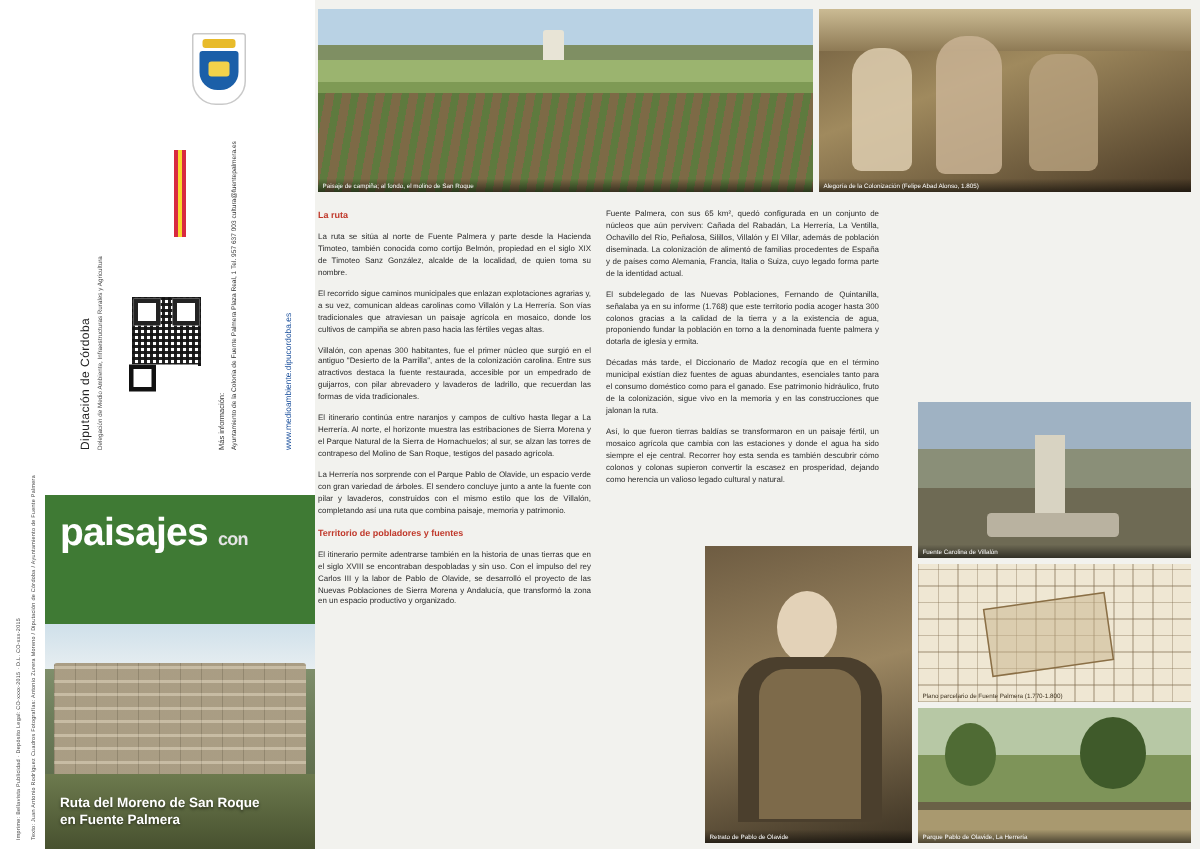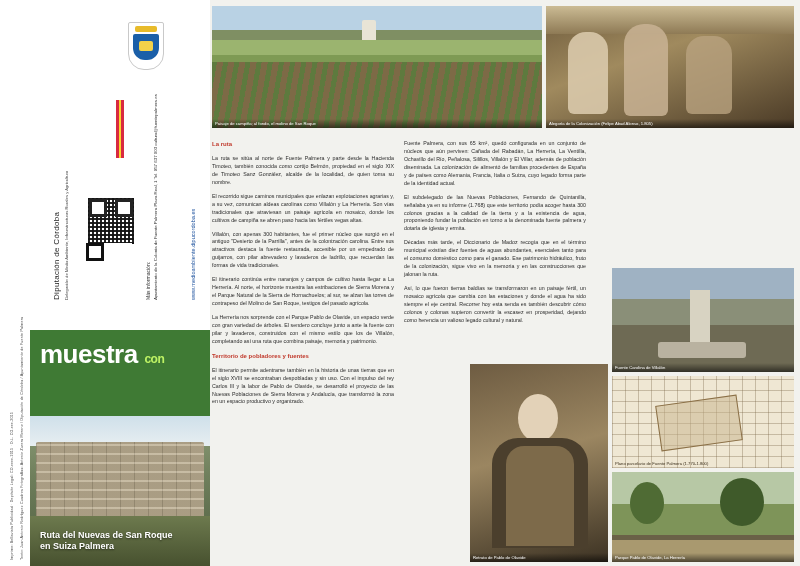--- a/index.html
+++ b/index.html
@@ -109,21 +109,21 @@
   }
   .cover-photo .ground{
     position:absolute;left:0;bottom:0;width:180px;height:50px;
     background:linear-gradient(#6d7a4e,#47512f);
   }
   .cover-title{
     position:absolute;left:10px;top:12px;
     color:#fff;font-size:26px;line-height:.96;font-weight:700;letter-spacing:-.5px;
   }
   .cover-title .line2{display:block;}
-  .cover-e{color:#bef264;}
+  .cover-e{color:#e5e5e5;}
   .cover-sub{
     position:absolute;left:10px;bottom:14px;color:#fff;font-size:9px;line-height:1.25;font-weight:700;
     text-shadow:0 1px 2px rgba(0,0,0,.55);
   }
 
   
   .img{position:absolute;overflow:hidden;}
   .cap{
     position:absolute;left:0;bottom:0;width:100%;
     color:#fff;font-size:4.2px;padding:2px 3px;
@@ -221,31 +221,31 @@
     <div class="info-vert" style="left:122px;top:300px;font-size:4.4px;">Ayuntamiento de la Colonia de
 Fuente Palmera
 Plaza Real, 1
 Tel. 957 637 003
 cultura@fuentepalmera.es</div>
     <div class="web-vert" style="left:160px;top:300px;">www.medioambiente.dipucordoba.es</div>
   </div>
 
   <div class="cover">
     <div class="cover-title">
-      <span>muestra</span>
+      <span>paisajes</span>
       <span class="cover-e" style="font-size:12px;">con</span>
     </div>
     <div class="cover-photo">
       <div class="sky"></div>
         <div class="wall"></div>
         <div class="ground"></div>
     </div>
     <div class="cover-sub">
-      <div>Ruta del Nuevas de San Roque</div>
-      <div>en Suiza Palmera</div>
+      <div>Ruta del Moreno de San Roque</div>
+      <div>en Fuente Palmera</div>
     </div>
   </div>
 
   <div class="img photo-field">
     <div class="hill"></div>
       <div class="mill"></div>
       <div class="rows"></div>
     <div class="cap">Paisaje de campiña; al fondo, el molino de San Roque</div>
   </div>
 

